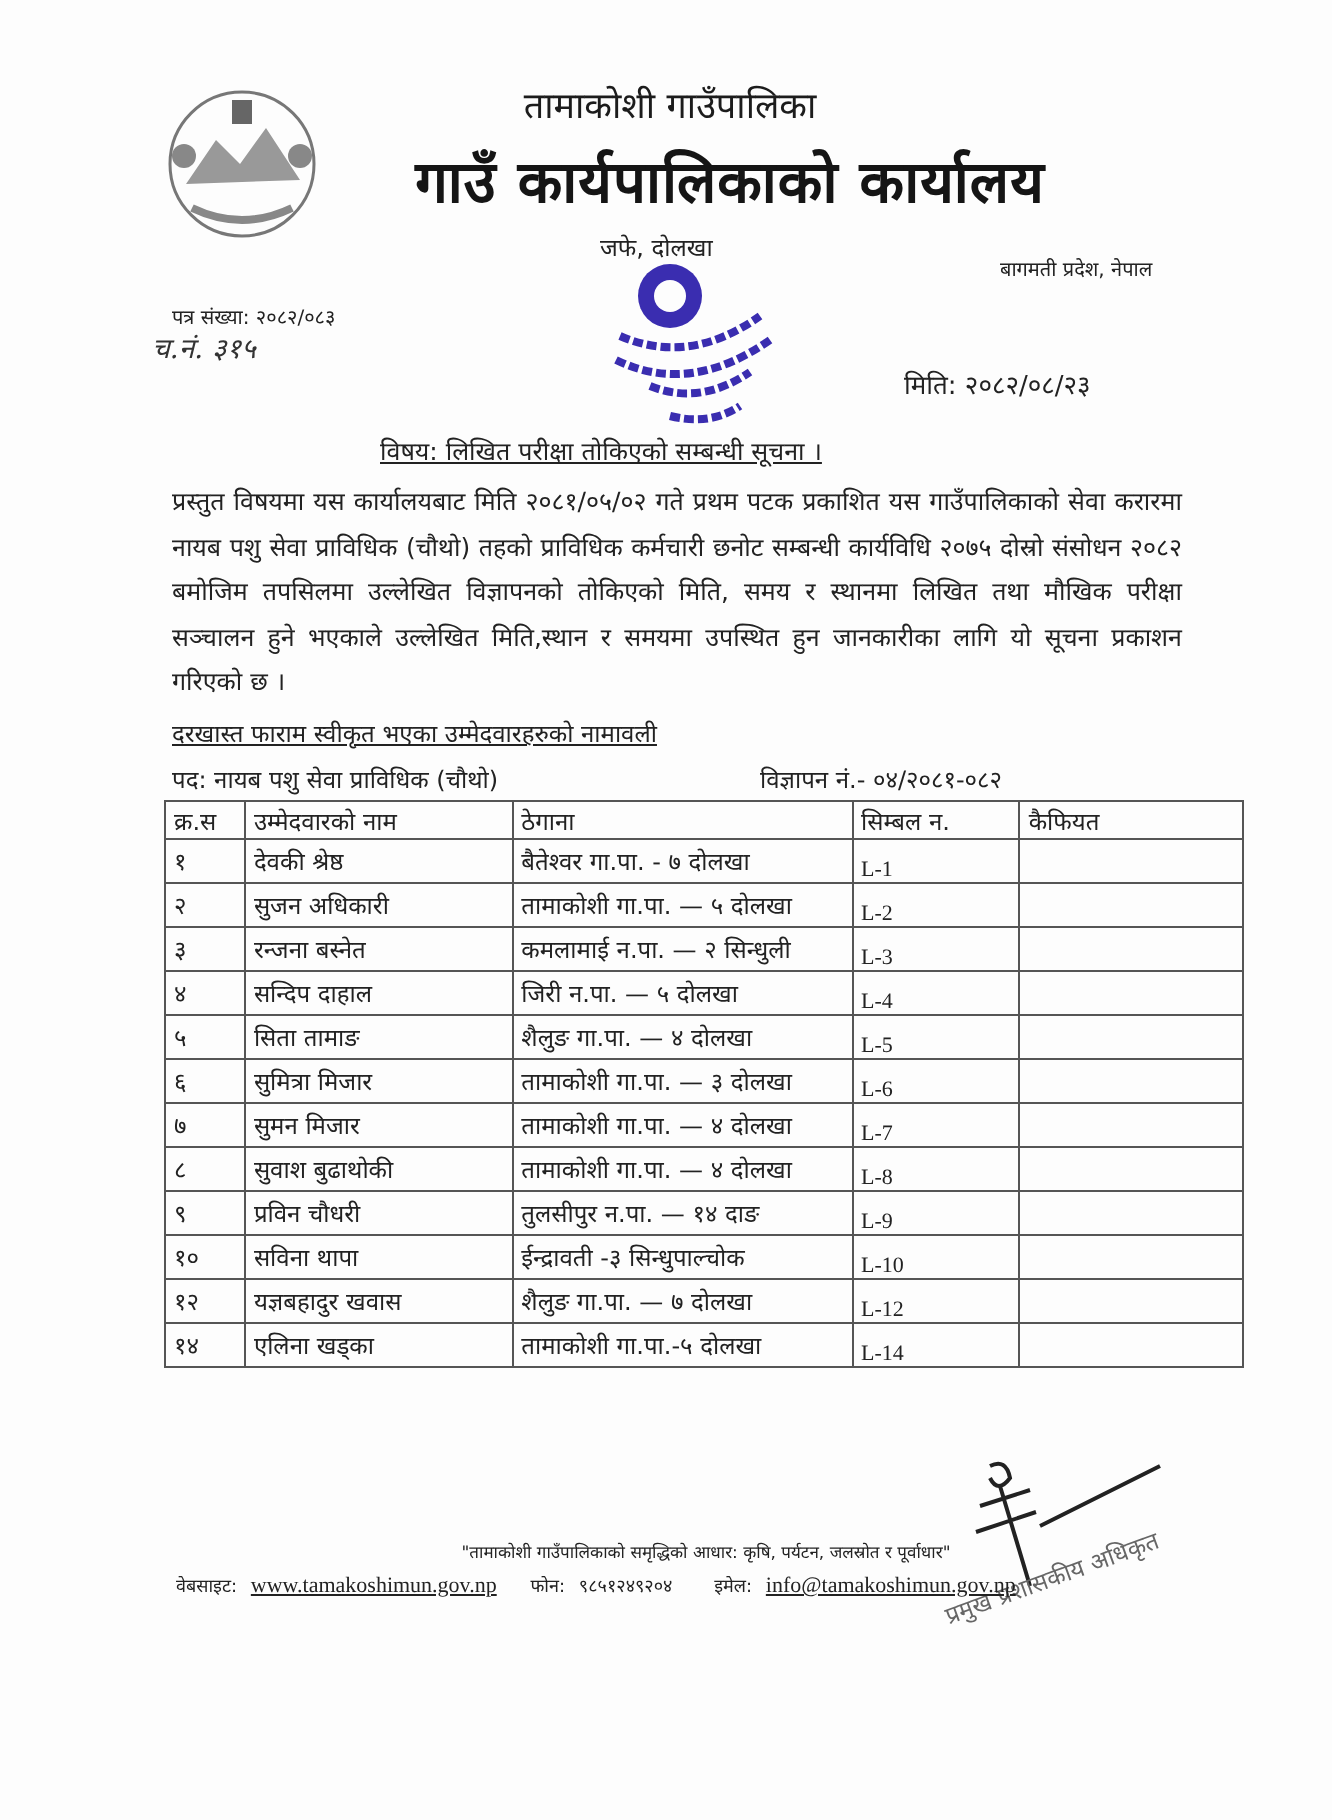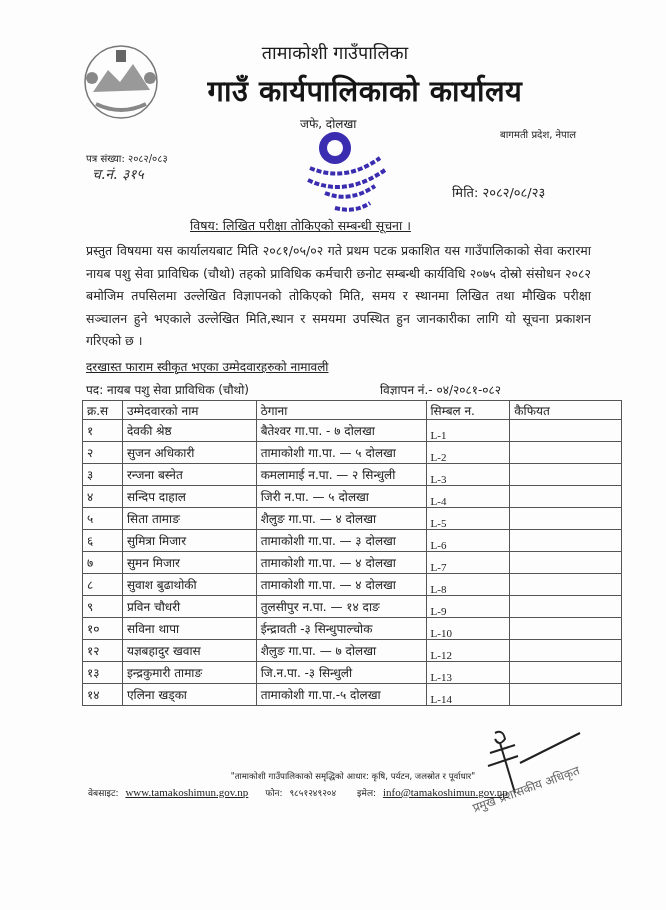--- a/index.html
+++ b/index.html
@@ -6,21 +6,21 @@
   body { width: 666px; height: 910px; position: relative; overflow: hidden;
          font-family: "DejaVu Sans", sans-serif; color: #222; }
   .abs { position: absolute; }
   .emblem { left: 78px; top: 42px; width: 86px; height: 80px; }
   .title1 { left: 0; width: 666px; top: 40px; text-align: center; font-size: 18px; color: #1c1c1c; padding-left: 4px; box-sizing: border-box; }
   .title2 { left: 0; width: 666px; top: 70px; text-align: center; font-size: 29px; font-weight: bold; color: #151515; padding-left: 64px; box-sizing: border-box; letter-spacing: 0.5px; }
   .location { left: 300px; top: 115px; font-size: 12px; }
   .province { left: 500px; top: 127px; font-size: 10px; }
   .stamp { left: 300px; top: 128px; width: 95px; height: 95px; }
   .ref1 { left: 86px; top: 151px; font-size: 10px; }
-  .ref2 { left: 92px; top: 164px; font-size: 14px; font-family: "DejaVu Serif", serif; font-style: italic; color: #333; }
+  .ref2 { left: 76px; top: 164px; font-size: 14px; font-family: "DejaVu Serif", serif; font-style: italic; color: #333; }
   .date { left: 452px; top: 183px; font-size: 13px; }
   .subject { left: 190px; top: 217px; font-size: 12.5px; text-decoration: underline; }
   .body-text { left: 86px; top: 240px; width: 505px; font-size: 12.5px; line-height: 22.5px; text-align: justify; text-align-last: left; }
   .list-title { left: 86px; top: 358px; font-size: 12px; text-decoration: underline; }
   .post { left: 86px; top: 381px; font-size: 12px; text-align: right; }
   .adno { left: 380px; top: 381px; font-size: 12px; }
   table.cand { position: absolute; left: 82px; top: 400px; width: 540px; border-collapse: collapse; font-size: 12px; }
   table.cand th, table.cand td { border: 1px solid #555; padding: 0 4px; height: 21px; text-align: left; font-weight: normal; white-space: nowrap; }
   table.cand th { height: 18px; }
   table.cand col.c1 { width: 40px; } table.cand col.c2 { width: 134px; } table.cand col.c3 { width: 170px; }
@@ -156,27 +156,20 @@
         <td></td>
       </tr>
       <tr>
         <td>१२</td>
         <td>यज्ञबहादुर खवास</td>
         <td>शैलुङ गा.पा. — ७ दोलखा</td>
         <td class="sym">L-12</td>
         <td></td>
       </tr>
       <tr>
-        <td>१३</td>
-        <td>इन्द्रकुमारी तामाङ</td>
-        <td>जि.न.पा. -३ सिन्धुली</td>
-        <td class="sym">L-13</td>
-        <td></td>
-      </tr>
-      <tr>
         <td>१४</td>
         <td>एलिना खड्का</td>
         <td>तामाकोशी गा.पा.-५ दोलखा</td>
         <td class="sym">L-14</td>
         <td></td>
       </tr>
     </tbody>
 </table>
 
 <svg class="abs sig" viewBox="0 0 150 110">

